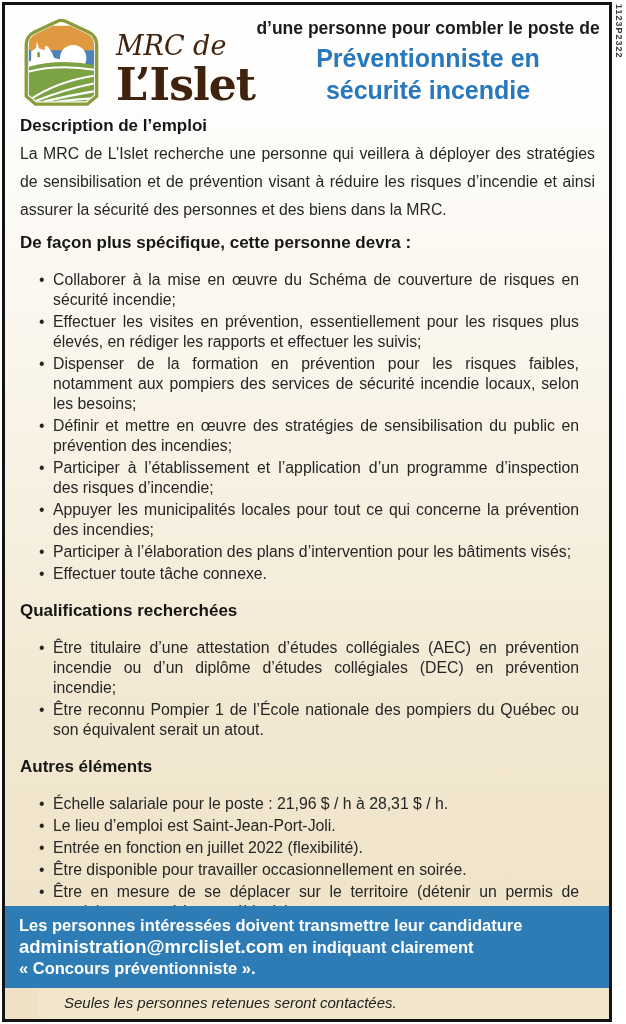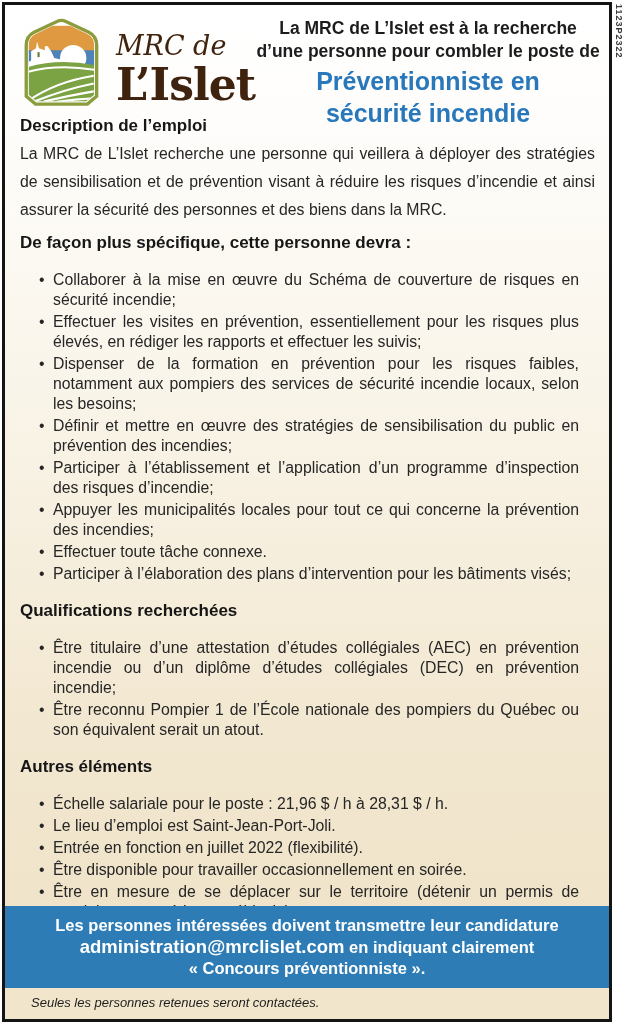--- a/index.html
+++ b/index.html
@@ -43,28 +43,28 @@
   .para{font-size:15.8px;line-height:28px;text-align:justify;color:#262626;}
   ul.bullets{list-style:none;margin:16px;padding:0;}
   ul.bullets li{
     position:relative;padding-left:17px;margin-bottom:2px;
     font-size:15.8px;line-height:20px;text-align:justify;color:#262626;
   }
   ul.bullets li::before{content:"•";position:absolute;left:3px;top:0;}
   
   .notice{
     flex-shrink:0;margin-top:auto;background:#2e7cb5;color:#ffffff;
-    text-align:center;padding:9px 14px 9px 14px;
+    padding:9px 14px 9px 14px;
     font-weight:bold;font-size:16.5px;line-height:21px;
   }
   .notice .big{font-size:18.5px;}
   
   .footnote{
     flex-shrink:0;background:#f1e5cb;padding:5px 14px 7px 26px;
-    font-style:italic;font-size:13px;color:#1e1e1e;line-height:19px;
+    font-style:italic;font-size:15px;color:#1e1e1e;line-height:19px;margin-left:33px;
   }
 </style>
 </head>
 <body>
 
 <div class="ad">
 
   <div class="header">
     <div class="logo">
       <svg viewBox="0 0 86 92">
@@ -89,41 +89,40 @@
           <path d="M38,86.5 Q58,84 76,83" stroke="#ffffff" stroke-width="2" fill="none"></path>
         </g>
         <path d="M38.5,4.5 Q43,2.4 47.5,4.5 L71,15.5 Q79,19.5 79,29 L79,81 L69.5,89 L16.5,89 L7,81 L7,29 Q7,19.5 15,15.5 Z" fill="none" stroke="#8b9c3c" stroke-width="3.4"></path>
       </svg>
       <div class="logo-text">
         <div class="l1">MRC de</div>
         <div class="l2">L’Islet</div>
       </div>
     </div>
     <div class="header-right">
-      <div class="intro">La MRC de L’Islet est à la recherche</div>
       <div class="intro">d’une personne pour combler le poste de</div>
       <div class="job-title">Préventionniste en</div>
       <div class="job-title">sécurité incendie</div>
     </div>
   </div>
 
   <div class="content">
     <div class="sec-heading first">Description de l’emploi</div>
     <div class="para">La MRC de L’Islet recherche une personne qui veillera à déployer des stratégies de sensibilisation et de prévention visant à réduire les risques d’incendie et ainsi assurer la sécurité des personnes et des biens dans la MRC.</div>
 
     <div class="sec-heading">De façon plus spécifique, cette personne devra :</div>
     <ul class="bullets">
       <li>Collaborer à la mise en œuvre du Schéma de couverture de risques en sécurité incendie;</li>
       <li>Effectuer les visites en prévention, essentiellement pour les risques plus élevés, en rédiger les rapports et effectuer les suivis;</li>
       <li>Dispenser de la formation en prévention pour les risques faibles, notamment aux pompiers des services de sécurité incendie locaux, selon les besoins;</li>
       <li>Définir et mettre en œuvre des stratégies de sensibilisation du public en prévention des incendies;</li>
       <li>Participer à l’établissement et l’application d’un programme d’inspection des risques d’incendie;</li>
       <li>Appuyer les municipalités locales pour tout ce qui concerne la prévention des incendies;</li>
+      <li>Participer à l’élaboration des plans d’intervention pour les bâtiments visés;</li>
       <li>Effectuer toute tâche connexe.</li>
-      <li>Participer à l’élaboration des plans d’intervention pour les bâtiments visés;</li>
     </ul>
 
     <div class="sec-heading">Qualifications recherchées</div>
     <ul class="bullets">
       <li>Être titulaire d’une attestation d’études collégiales (AEC) en prévention incendie ou d’un diplôme d’études collégiales (DEC) en prévention incendie;</li>
       <li>Être reconnu Pompier 1 de l’École nationale des pompiers du Québec ou son équivalent serait un atout.</li>
     </ul>
 
     <div class="sec-heading">Autres éléments</div>
     <ul class="bullets">

